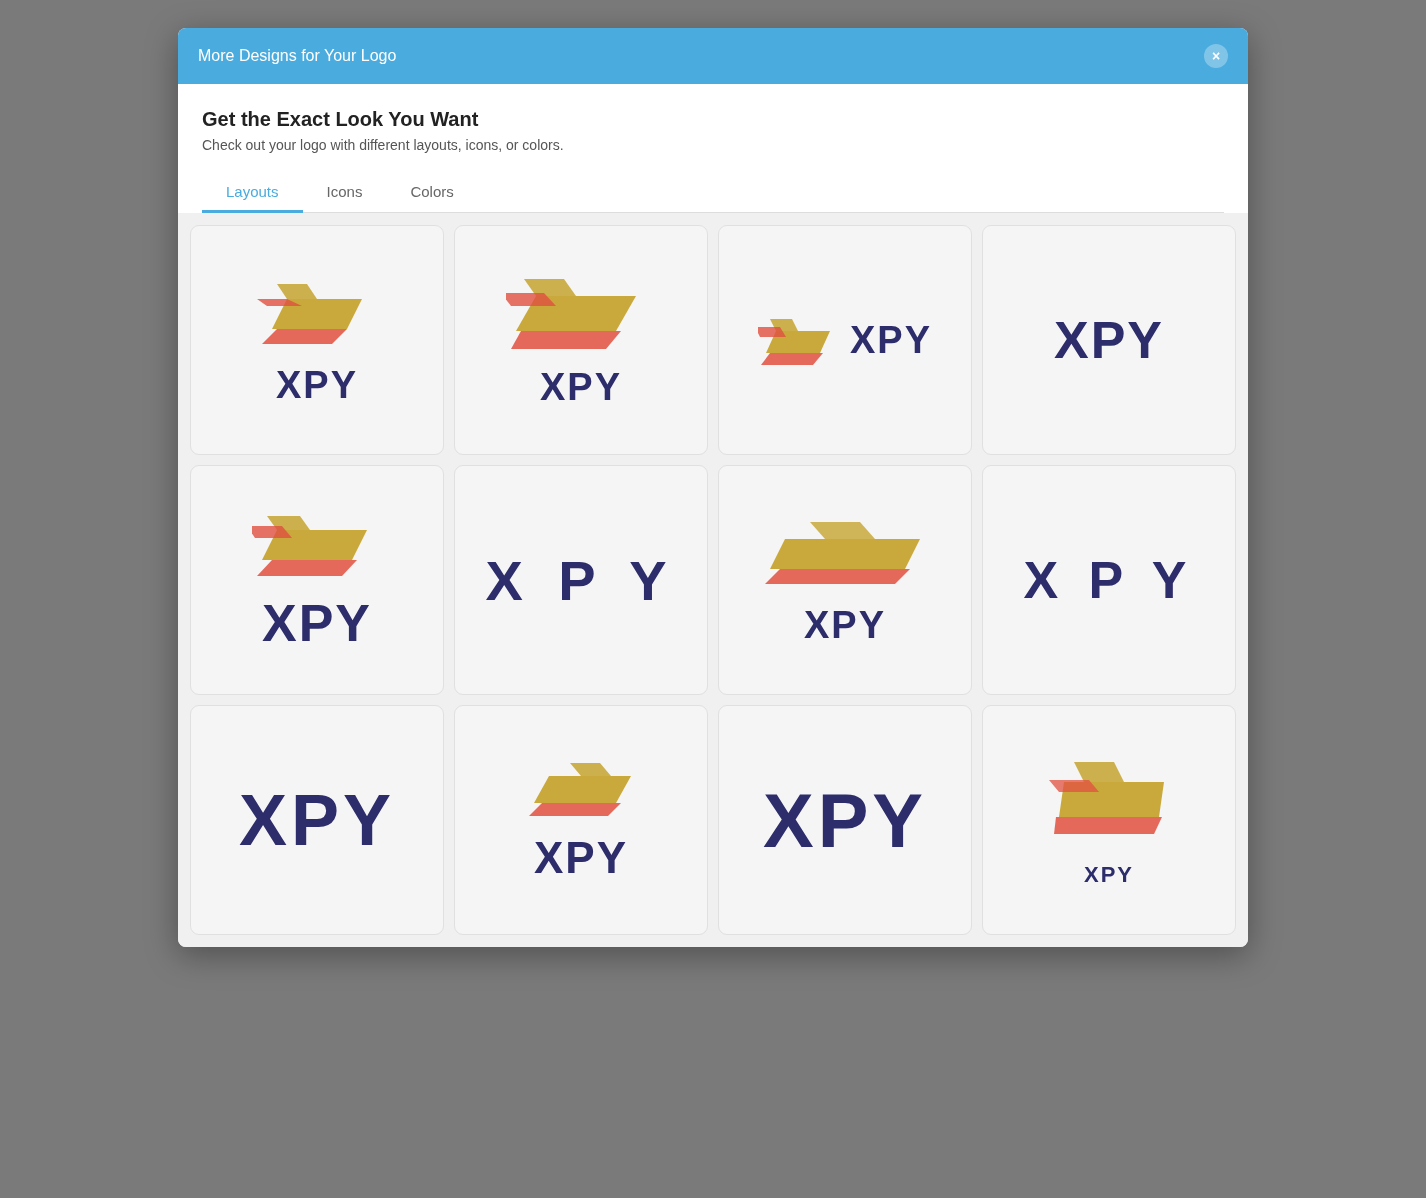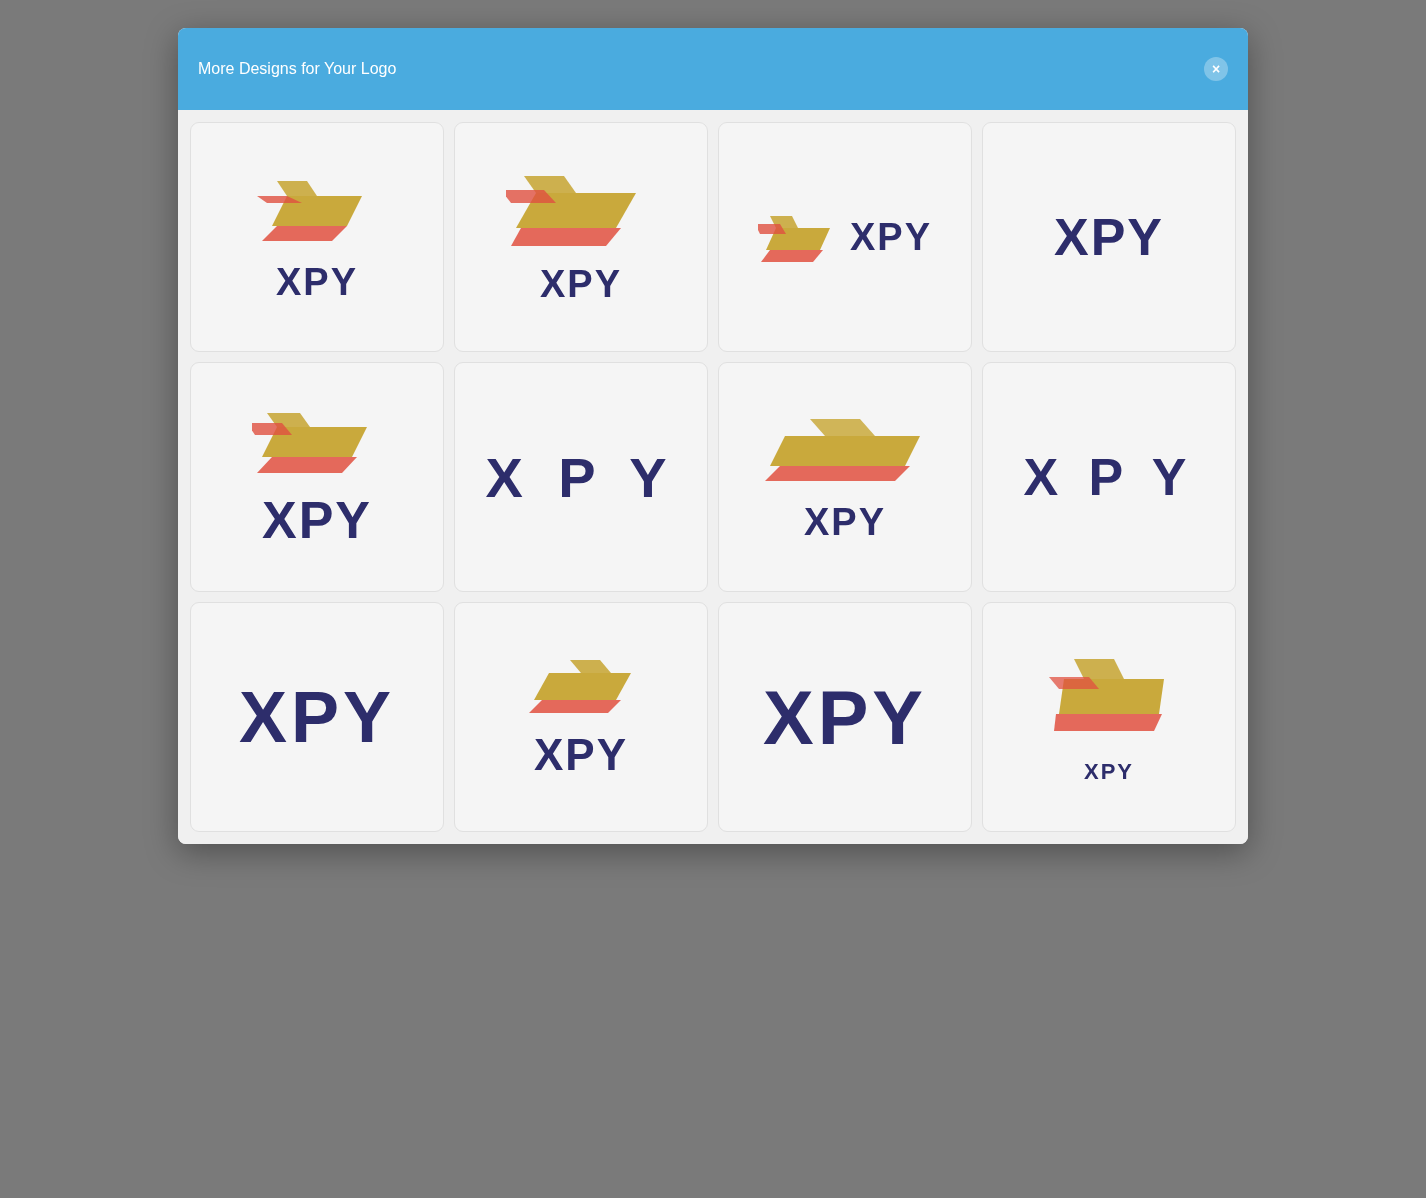--- a/index.html
+++ b/index.html
@@ -22,21 +22,21 @@
       left: 50%;
       transform: translateX(-50%);
       width: 1070px;
       background: #f0f0f0;
       border-radius: 8px;
       box-shadow: 0 8px 32px rgba(0,0,0,0.35);
       overflow: hidden;
     }
     .dialog-header {
       background: #4aabdf;
-      padding: 29px 20px;
+      padding: 16px 20px;
       display: flex;
       align-items: center;
       justify-content: space-between;
     }
     .dialog-header-title {
       color: white;
       font-size: 16px;
       font-weight: 500;
     }
     .close-btn {
@@ -150,20 +150,30 @@
 
 <div class="bg-overlay"></div>
 
 <div class="dialog-wrapper">
 
   <div class="dialog-header">
     <span class="dialog-header-title">More Designs for Your Logo</span>
     <button class="close-btn">×</button>
   </div>
 
+  <div class="dialog-body">
+    <div class="dialog-main-title">Get the Exact Look You Want</div>
+    <div class="dialog-subtitle">Check out your logo with different layouts, icons, or colors.</div>
+
+    <div class="tabs">
+      <button class="tab active">Layouts</button>
+      <button class="tab">Icons</button>
+      <button class="tab">Colors</button>
+    </div>
+  </div>
 
   <div class="grid-container">
 
     <div class="logo-card">
       <div class="logo-inner">
         <svg class="icon-svg" width="120" height="80" viewBox="0 0 120 80">
 
           <polygon points="15,55 90,55 105,25 30,25" fill="#c9a93c"></polygon>
 
           <polygon points="5,70 75,70 90,55 20,55" fill="#e05040" opacity="0.85"></polygon>

